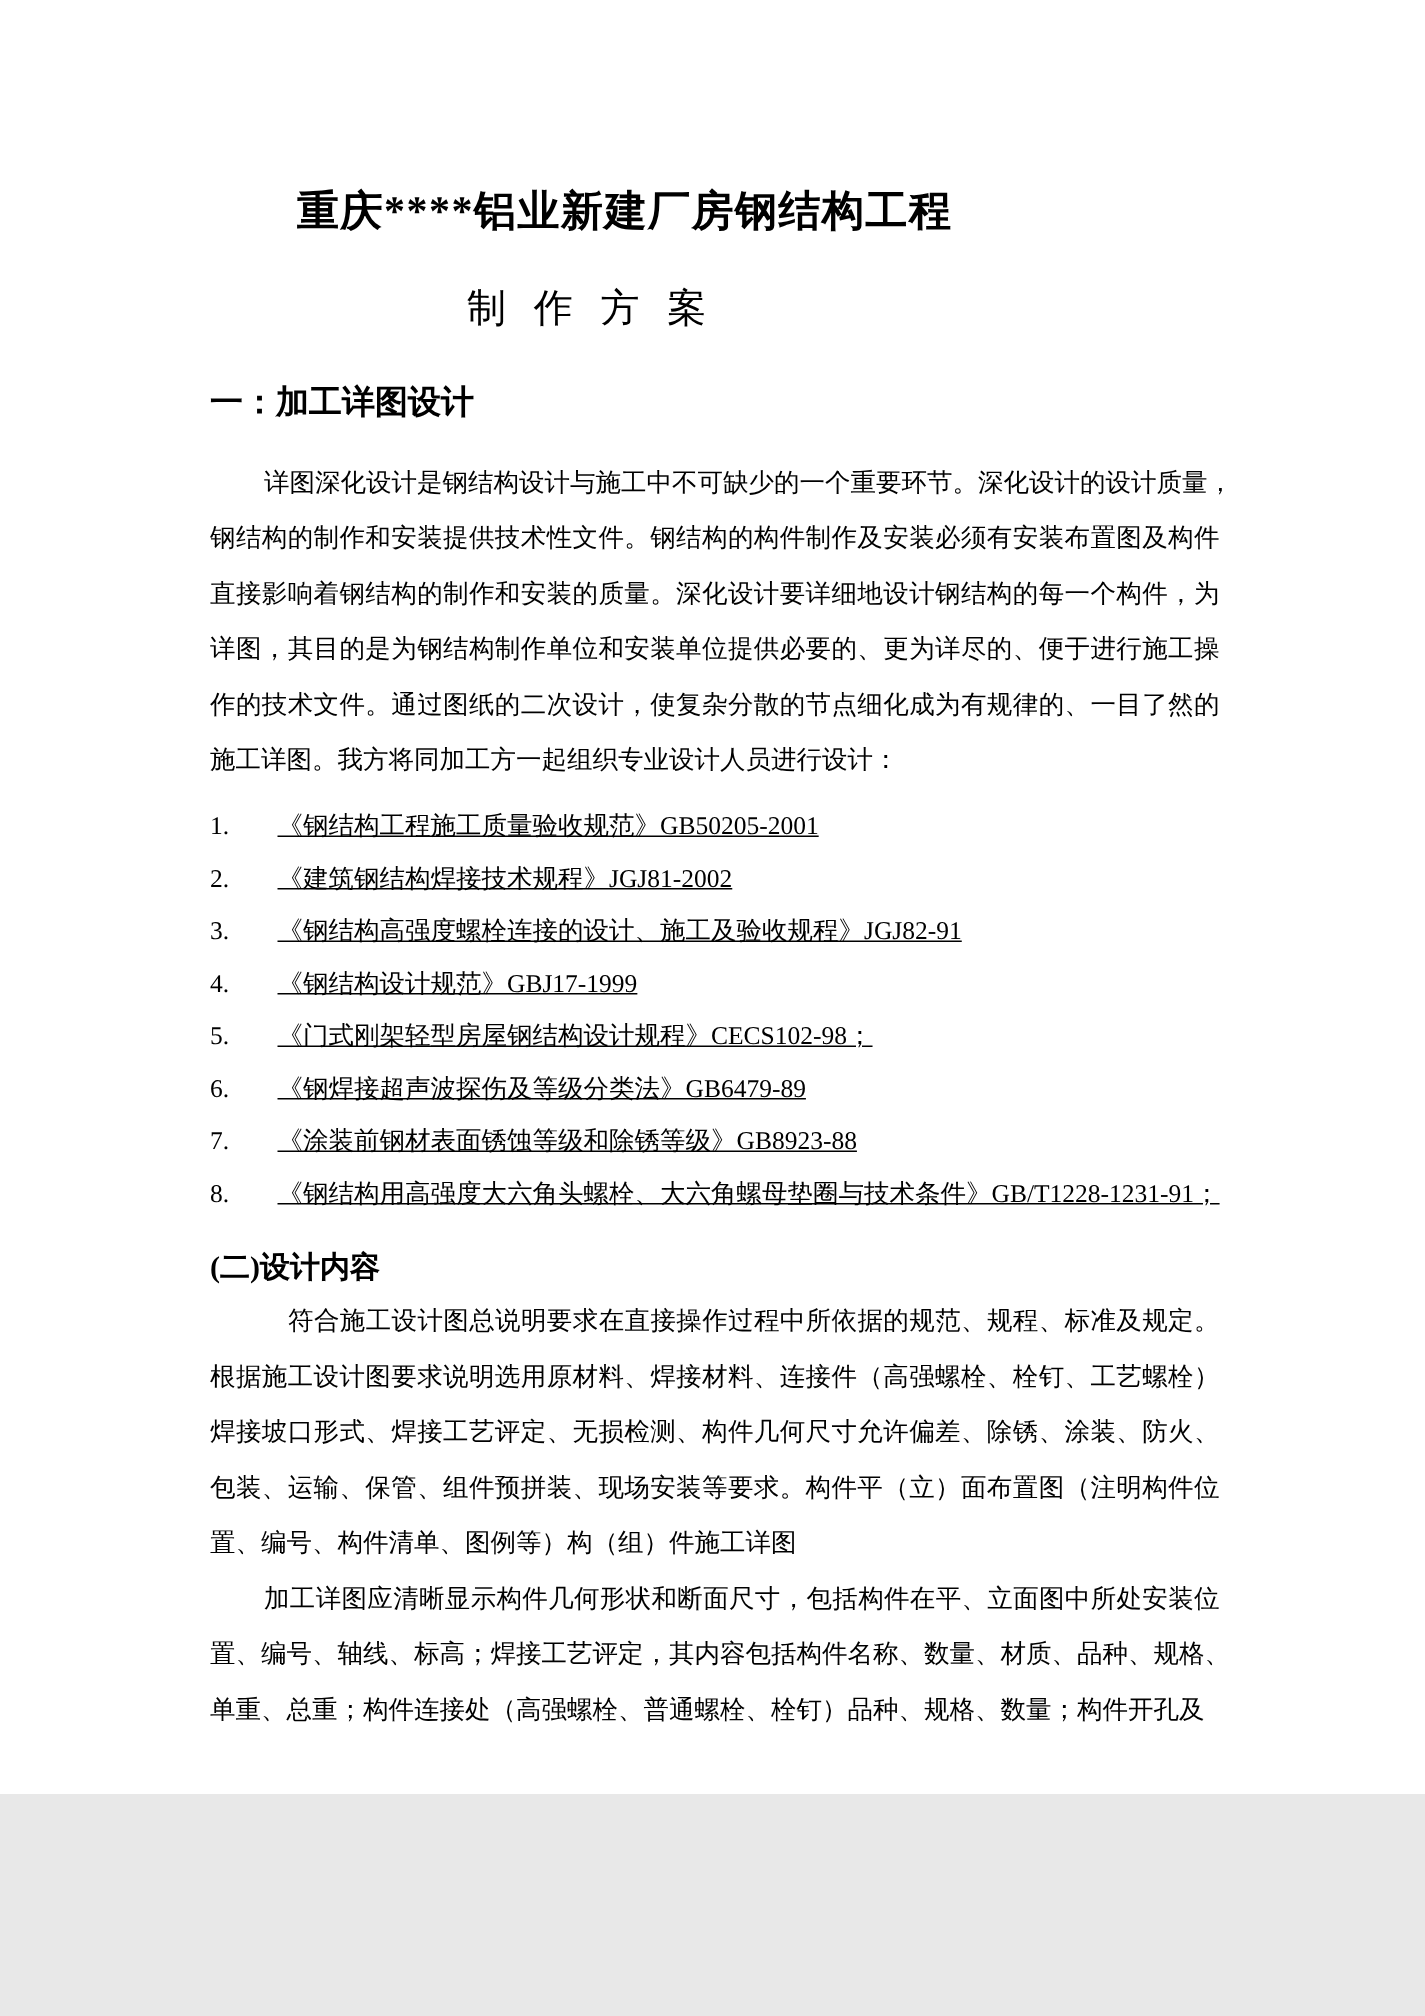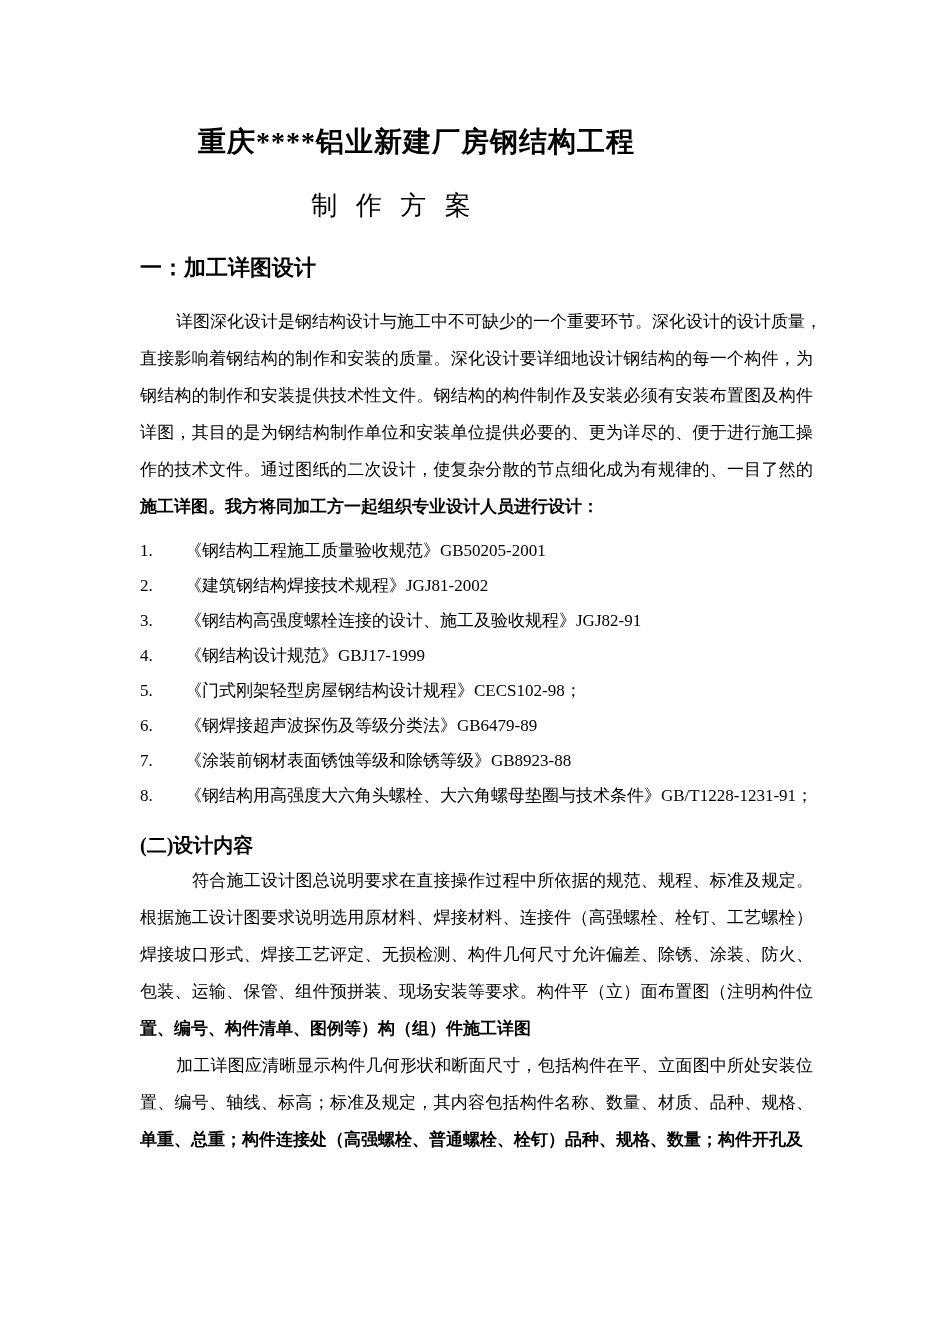--- a/index.html
+++ b/index.html
@@ -1,20 +1,20 @@
 <!DOCTYPE html>
 <html><head>
 <meta charset="utf-8">
 <style>
   * { margin: 0; padding: 0; box-sizing: border-box; }
   html, body { background: #e8e8e8; }
   .page {
     position: relative;
     width: 950px;
-    height: 1344px;
+    height: 1196px;
     margin: 0 auto;
     background: #ffffff;
     color: #000000;
     font-family: "Liberation Serif", "DejaVu Serif", serif;
     overflow: hidden;
   }
   .content {
     padding: 0 137px 0 140px;
   }
   .doc-header {
@@ -43,38 +43,38 @@
     font-weight: bold;
   }
   .para { width: 100%; }
   .para .line {
     font-size: 17px;
     line-height: 37px;
     text-align: justify;
     text-align-last: justify;
     white-space: nowrap;
   }
-  .para .line:last-of-type { text-align-last: left; font-weight: bold; }
+  .para .line:last-of-type { text-align-last: left; }
   .para.ind2 .line:first-of-type { padding-left: 36px; }
   .para.ind3 .line:first-of-type { padding-left: 52px; }
   .para-intro { margin-top: 22px; }
   .h2a {
     margin-top: 38px;
     font-size: 18px;
     line-height: 22px;
     font-weight: bold;
   }
   .std-list { margin-top: 8px; }
   .std-row {
     display: flex;
     font-size: 17px;
     line-height: 35px;
   }
   .std-num { width: 45px; flex: 0 0 45px; }
-  .std-text { flex: 1; white-space: nowrap; }
+  .std-text { flex: 1; white-space: nowrap; text-decoration: underline; }
   .h2b {
     margin-top: 20px;
     font-size: 20px;
     line-height: 24px;
     font-weight: bold;
   }
   .para-design1 { margin-top: 5px; }
   .para-design2 { margin-top: 0; }
 </style>
 </head>
@@ -87,23 +87,23 @@
       <div class="doc-title">重庆****铝业新建厂房钢结构工程</div>
       <div class="doc-subtitle">制 作 方 案</div>
     </div>
 
     <div class="h1">一：加工详图设计</div>
 
     <div class="para ind2 para-intro">
 
         <div class="line">详图深化设计是钢结构设计与施工中不可缺少的一个重要环节。深化设计的设计质量，</div>
 
+        <div class="line">钢结构的制作和安装提供技术性文件。钢结构的构件制作及安装必须有安装布置图及构件</div>
+
         <div class="line">直接影响着钢结构的制作和安装的质量。深化设计要详细地设计钢结构的每一个构件，为</div>
-
-        <div class="line">钢结构的制作和安装提供技术性文件。钢结构的构件制作及安装必须有安装布置图及构件</div>
 
         <div class="line">详图，其目的是为钢结构制作单位和安装单位提供必要的、更为详尽的、便于进行施工操</div>
 
         <div class="line">作的技术文件。通过图纸的二次设计，使复杂分散的节点细化成为有规律的、一目了然的</div>
 
         <div class="line">施工详图。我方将同加工方一起组织专业设计人员进行设计：</div>
       </div>
 
 
     <div class="std-list">
@@ -161,19 +161,19 @@
 
         <div class="line">包装、运输、保管、组件预拼装、现场安装等要求。构件平（立）面布置图（注明构件位</div>
 
         <div class="line">置、编号、构件清单、图例等）构（组）件施工详图</div>
       </div>
 
     <div class="para ind2 para-design2">
 
         <div class="line">加工详图应清晰显示构件几何形状和断面尺寸，包括构件在平、立面图中所处安装位</div>
 
-        <div class="line">置、编号、轴线、标高；标准及规定，其内容包括构件名称、数量、材质、品种、规格、</div>
+        <div class="line">置、编号、轴线、标高；焊接工艺评定，其内容包括构件名称、数量、材质、品种、规格、</div>
 
         <div class="line">单重、总重；构件连接处（高强螺栓、普通螺栓、栓钉）品种、规格、数量；构件开孔及</div>
       </div>
 
   </div>
 </div>
 
 </body></html>

